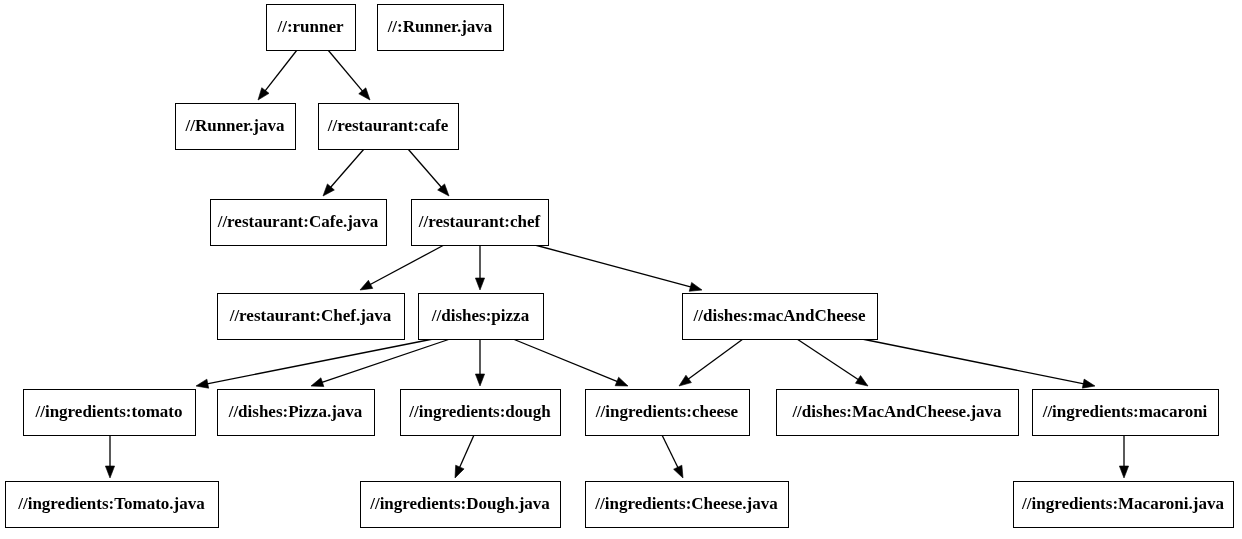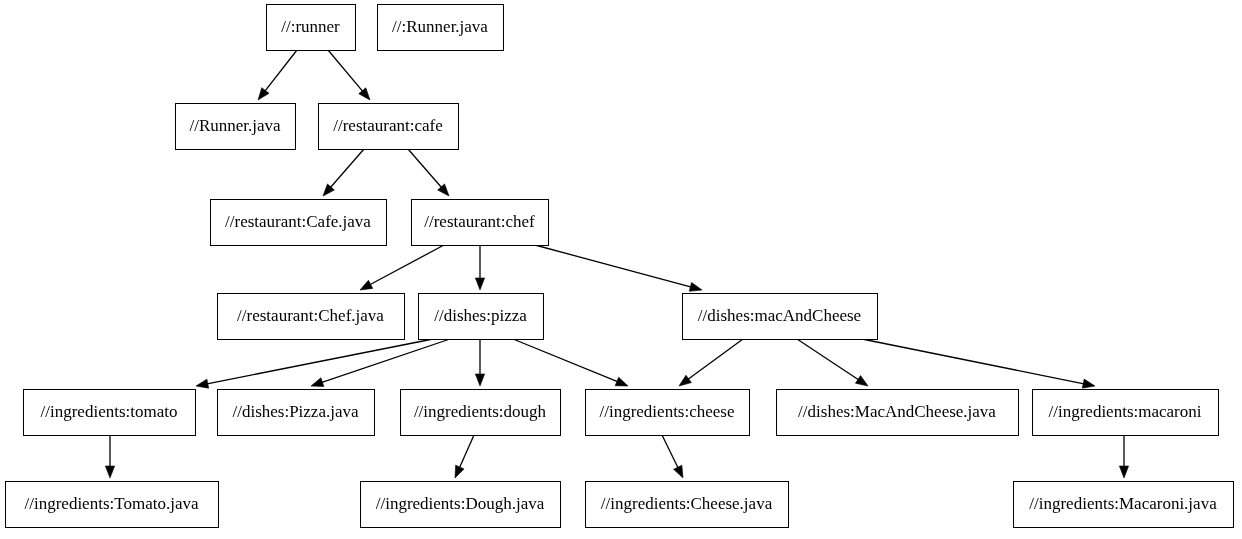--- a/index.html
+++ b/index.html
@@ -11,20 +11,21 @@
     width: 1242px;
     height: 539px;
     overflow: hidden;
     font-family: "Liberation Serif", "DejaVu Serif", serif;
   }
   #graph-root {
     position: relative;
     width: 1242px;
     height: 455px;
     background: #ffffff;
+    font-weight: bold;
   }
   svg#graph-canvas {
     display: block;
     width: 1242px;
     height: 539px;
   }
   .node-box {
     fill: #ffffff;
     stroke: #000000;
     stroke-width: 1;

